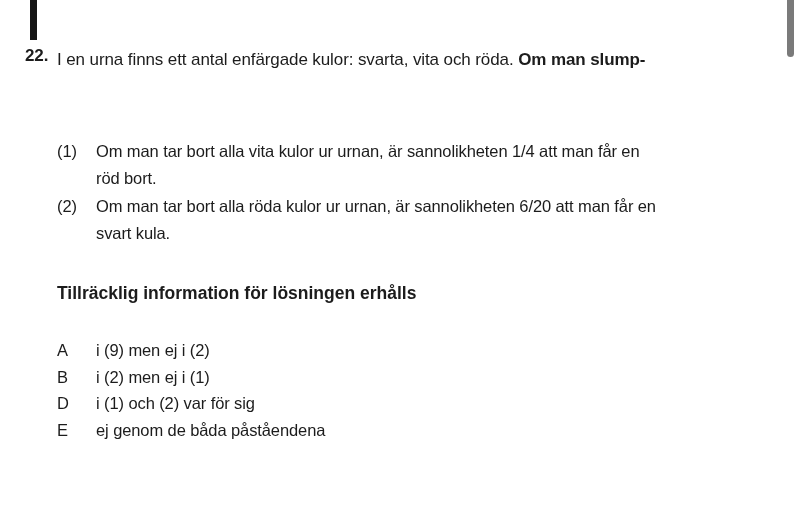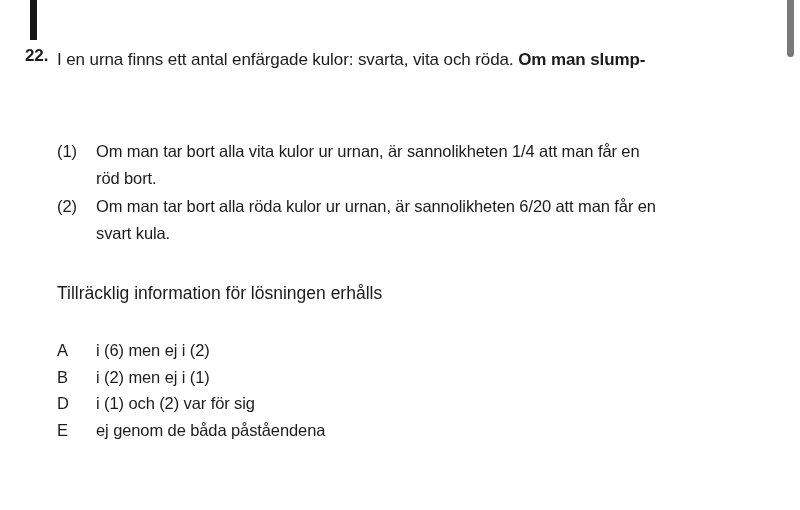--- a/index.html
+++ b/index.html
@@ -67,21 +67,21 @@
     width: 655px;
     vertical-align: top;
   }
   .stmt-1 { top: 126px; margin-top: 12px; }
   .stmt-2 { top: 193px; }
   .sufficiency-heading {
     position: absolute;
     left: 57px;
     top: 283px;
     font-size: 17.5px;
-    font-weight: 400;
+    font-weight: 700;
     letter-spacing: 0;
   }
   .options {
     position: absolute;
     left: 57px;
     top: 337px;
     width: 500px;
   }
   .option-row {
     height: 26.5px;
@@ -115,21 +115,21 @@
   </div>
 
   <div class="statement stmt-2">
     <span class="st-label">(2)</span><span class="st-text"><span>Om man tar bort alla röda kulor ur urnan, är sannolikheten 6/20 att man får en</span><br><span>svart kula.</span></span>
   </div>
 
   <div class="sufficiency-heading">Tillräcklig information för lösningen erhålls</div>
 
   <div class="options">
     <div class="option-row">
-      <span class="opt-label">A</span><span>i (6) men ej i (2)</span>
+      <span class="opt-label">A</span><span>i (9) men ej i (2)</span>
     </div>
     <div class="option-row">
       <span class="opt-label">B</span><span>i (2) men ej i (1)</span>
     </div>
     <div class="option-row">
       <span class="opt-label">D</span><span>i (1) och (2) var för sig</span>
     </div>
     <div class="option-row">
       <span class="opt-label">E</span><span>ej genom de båda påståendena</span>
     </div>

